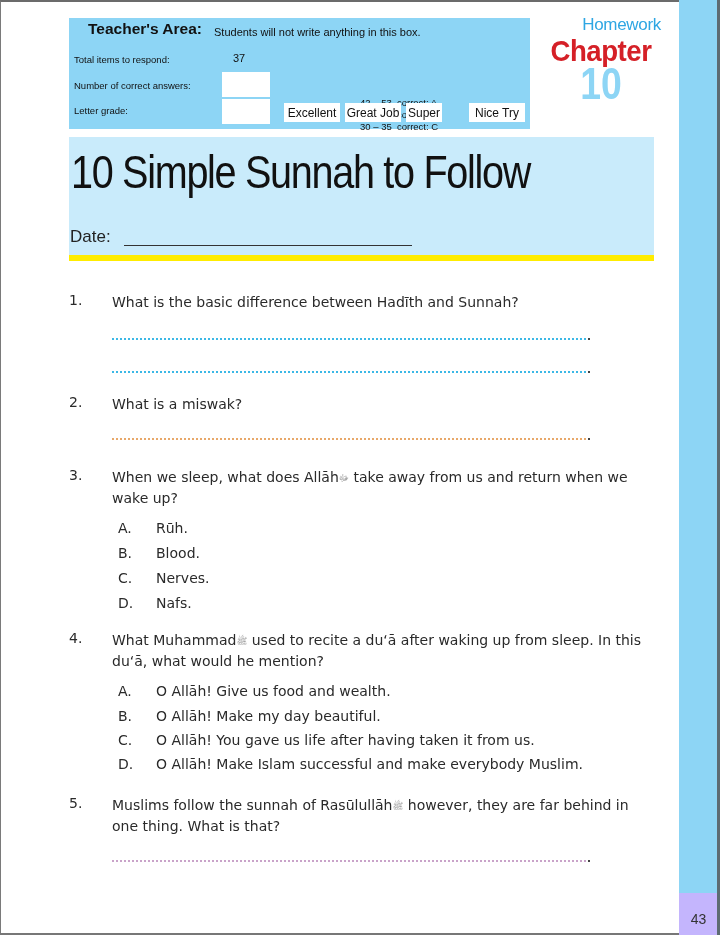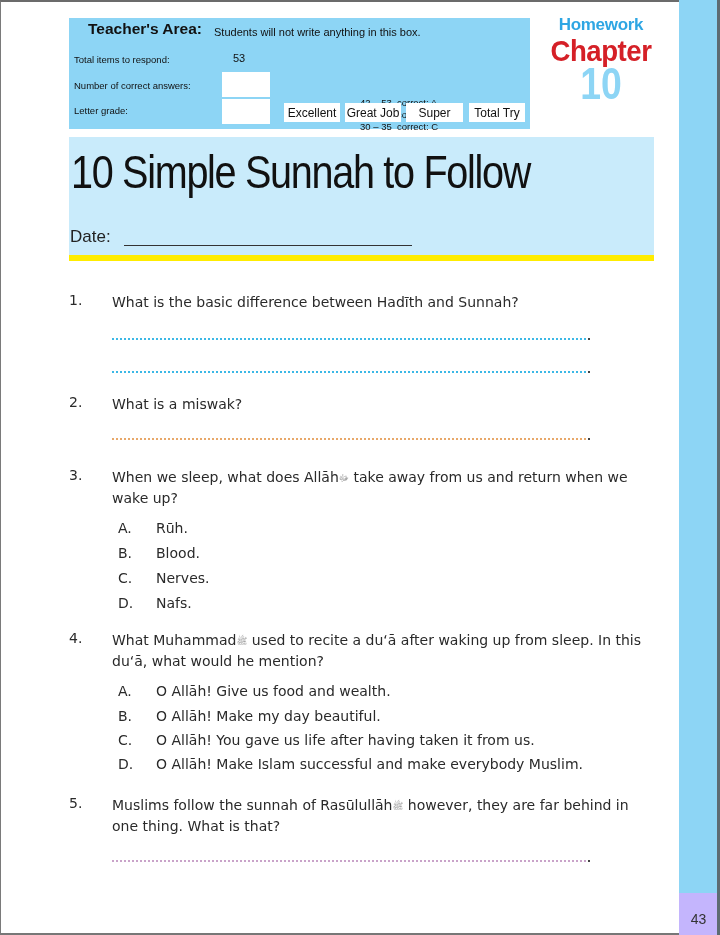--- a/index.html
+++ b/index.html
@@ -43,21 +43,21 @@
     .teacher .total-val { position: absolute; left: 164px; top: 34px; font-size: 11px; color: #111; }
     .teacher .wbox { position: absolute; left: 153px; width: 48px; background: #fff; }
     .teacher .grades { position: absolute; left: 291px; top: 37px; font-size: 9.5px; line-height: 12px; color: #111; margin-top: 42px; }
     .teacher .praise {
       position: absolute; top: 85px; height: 19px; background: #fff;
       font-size: 12px; color: #111; display: flex; align-items: center; justify-content: center;
     }
 
     
     .hw { position: absolute; left: 540px; top: 13px; width: 120px; text-align: center; }
-    .hw .homework { font-family: "Liberation Sans", sans-serif; font-size: 17px; font-weight: bold; color: #2ea6e3; letter-spacing: -0.3px; }
+    .hw .homework { font-family: "Liberation Sans", sans-serif; font-size: 17px; font-weight: normal; color: #2ea6e3; letter-spacing: -0.3px; text-align: right; }
     .hw .chapter { font-family: "Liberation Sans", sans-serif; font-size: 30px; font-weight: bold; color: #d52027; margin-top: -1px; letter-spacing: -0.5px; transform: scaleX(0.92); }
     .hw .num { font-family: "Liberation Sans", sans-serif; font-size: 44px; font-weight: bold; color: #8dd5f5; margin-top: -6px; line-height: 44px; transform: scaleX(0.85); }
 
     
     .title-box {
       position: absolute; left: 68px; top: 135px; width: 585px; height: 118px; background: #c9ebfb;
     }
     .title-box .title {
       position: absolute; left: 2px; top: 8px; font-family: "Liberation Sans", sans-serif;
       font-size: 46px; color: #111; letter-spacing: -1.5px; transform: scaleX(0.86); transform-origin: left top;
@@ -88,38 +88,38 @@
 </head>
 <body>
 
 <div class="page">
 
   <div class="teacher">
     <div class="t-title">Teacher's Area:</div>
     <div class="t-note">Students will not write anything in this box.</div>
 
     <div class="lbl" style="top:36px">Total items to respond:</div>
-    <div class="total-val">53</div>
+    <div class="total-val">37</div>
 
     <div class="lbl" style="top:62px">Number of correct answers:</div>
     <div class="wbox" style="top:54px; height:25px"></div>
 
     <div class="lbl" style="top:87px">Letter grade:</div>
     <div class="wbox" style="top:81px; height:25px"></div>
 
     <div class="grades">
       <div style="white-space:pre">42 – 53  correct: A</div>
       <div style="white-space:pre">36 – 67  correct: B</div>
       <div style="white-space:pre">30 – 35  correct: C</div>
     </div>
 
     <div class="praise" style="left:215px; width:56px">Excellent</div>
     <div class="praise" style="left:276px; width:56px">Great Job</div>
-    <div class="praise" style="left:337px; width:57px">Super</div>
-    <div class="praise" style="left:400px; width:56px">Total Try</div>
+    <div class="praise" style="left:337px; width:36px">Super</div>
+    <div class="praise" style="left:400px; width:56px">Nice Try</div>
   </div>
 
   <div class="hw">
     <div class="homework">Homework</div>
     <div class="chapter">Chapter</div>
     <div class="num">10</div>
   </div>
 
   <div class="title-box">
     <div class="title">10 Simple Sunnah to Follow</div>

